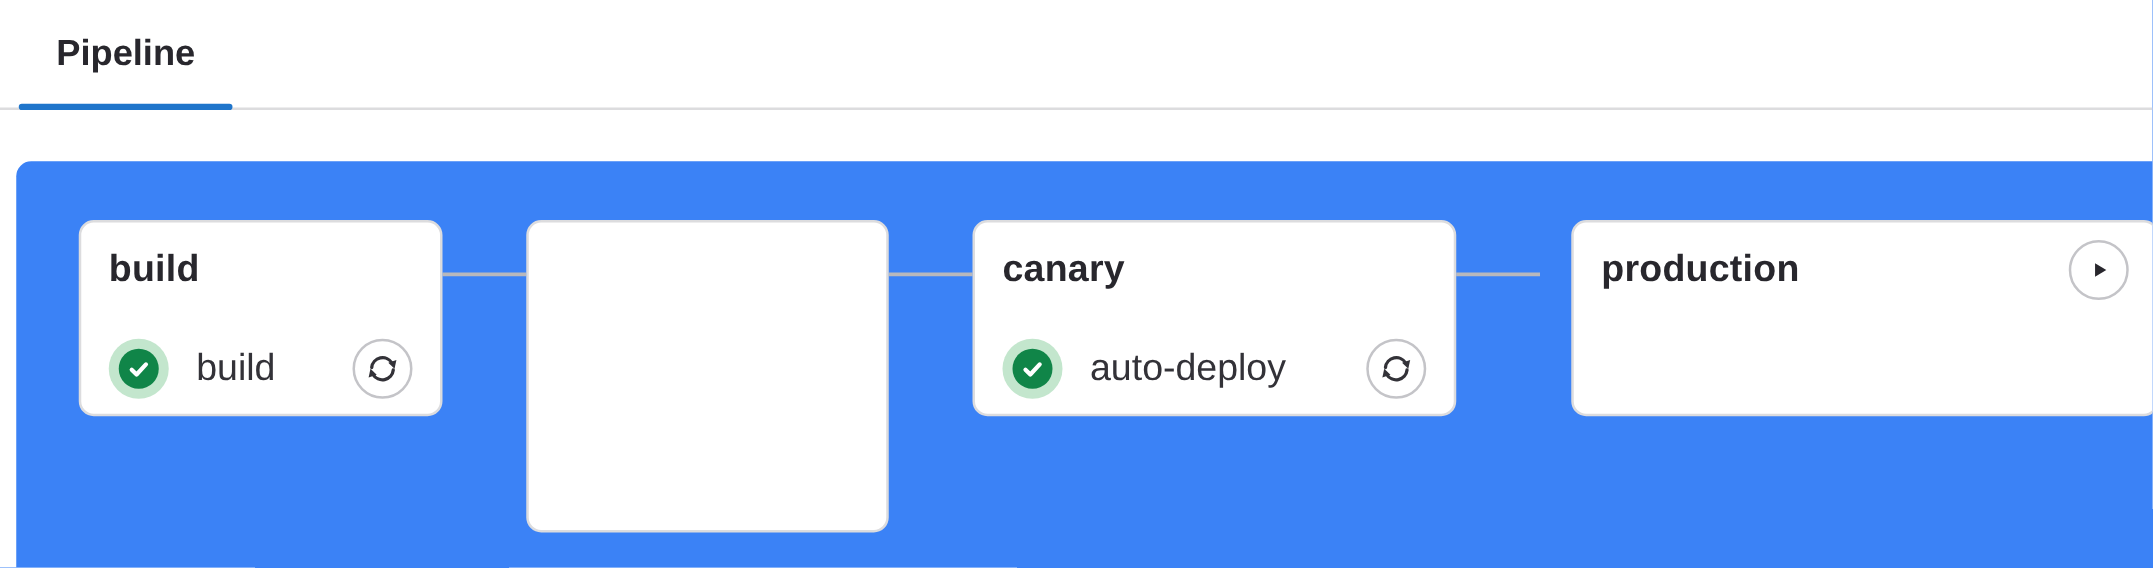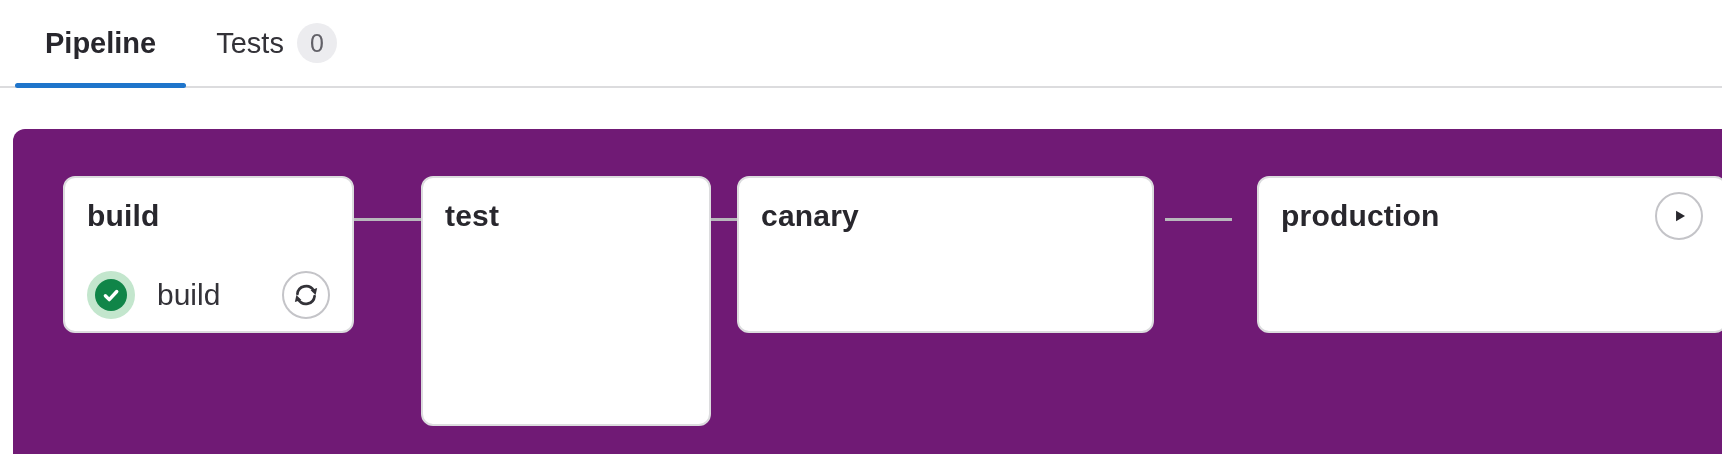--- a/index.html
+++ b/index.html
@@ -52,21 +52,21 @@
     justify-content: center;
   }
 
   
   .graph-wrap {
     position: relative;
     margin-left: 13px;
     margin-top: 41px;
     width: 1709px;
     height: 325px;
-    background: #701a75;
+    background: #3b82f6;
     border-top-left-radius: 12px;
   }
   .connector {
     position: absolute;
     top: 89px;
     height: 3px;
     background: #b8b8bc;
   }
 
   
@@ -146,24 +146,20 @@
     </g>
     <g id="icon-gear">
       <path fill-rule="evenodd" fill="#55545a" d="M13.9 1.5h-3.8l-.6 3a7.6 7.6 0 0 0-1.7 1L5 4.4 3.1 7.7l2.3 2a7.7 7.7 0 0 0 0 2.6L3.1 14.3 5 17.6l2.8-1.1a7.6 7.6 0 0 0 1.7 1l.6 3h3.8l.6-3a7.6 7.6 0 0 0 1.7-1l2.8 1.1 1.9-3.3-2.3-2a7.7 7.7 0 0 0 0-2.6l2.3-2L19 4.4l-2.8 1.1a7.6 7.6 0 0 0-1.7-1zM12 15.2a3.2 3.2 0 1 1 0-6.4 3.2 3.2 0 0 1 0 6.4z"></path>
     </g>
   </defs>
 </svg>
 
 <nav class="tabs-bar">
   <div class="tab active">
     <span>Pipeline</span>
-  </div>
-  <div class="tab">
-    <span>Tests</span>
-    <span class="tab-badge">0</span>
   </div>
 </nav>
 
 <section class="graph-wrap">
 
   <div class="connector" style="left:341px;width:67px"></div>
   <div class="connector" style="left:698px;width:67px"></div>
   <div class="connector" style="left:1152px;width:67px"></div>
 
   <div class="stage-card" style="left:50px;width:291px;height:157px">
@@ -183,30 +179,44 @@
         <button class="action-btn">
           <svg width="30" height="30" viewBox="0 0 24 24">
               <use href="#icon-retry"></use>
             </svg>
         </button>
       </div>
     </div>
   </div>
 
   <div class="stage-card" style="left:408px;width:290px;height:250px">
-    <div class="stage-title-row">
-      <span class="stage-title">test</span>
-    </div>
     <div class="jobs">
     </div>
   </div>
 
-  <div class="stage-card" style="left:724px;width:417px;height:157px">
+  <div class="stage-card" style="left:765px;width:387px;height:157px">
     <div class="stage-title-row">
       <span class="stage-title">canary</span>
+    </div>
+    <div class="jobs">
+      <div class="job-row">
+        <span class="status-icon status-success">
+          <span class="status-inner">
+              <svg width="20" height="20" viewBox="0 0 16 16">
+                <use href="#icon-check"></use>
+              </svg>
+            </span>
+        </span>
+        <span class="job-name">auto-deploy</span>
+        <button class="action-btn">
+          <svg width="30" height="30" viewBox="0 0 24 24">
+              <use href="#icon-retry"></use>
+            </svg>
+        </button>
+      </div>
     </div>
   </div>
 
   <div class="stage-card" style="left:1244px;width:470px;height:157px">
     <div class="stage-title-row">
       <span class="stage-title">production</span>
       <button class="action-btn header-action">
         <svg width="22" height="22" viewBox="0 0 24 24">
             <use href="#icon-play"></use>
           </svg>

